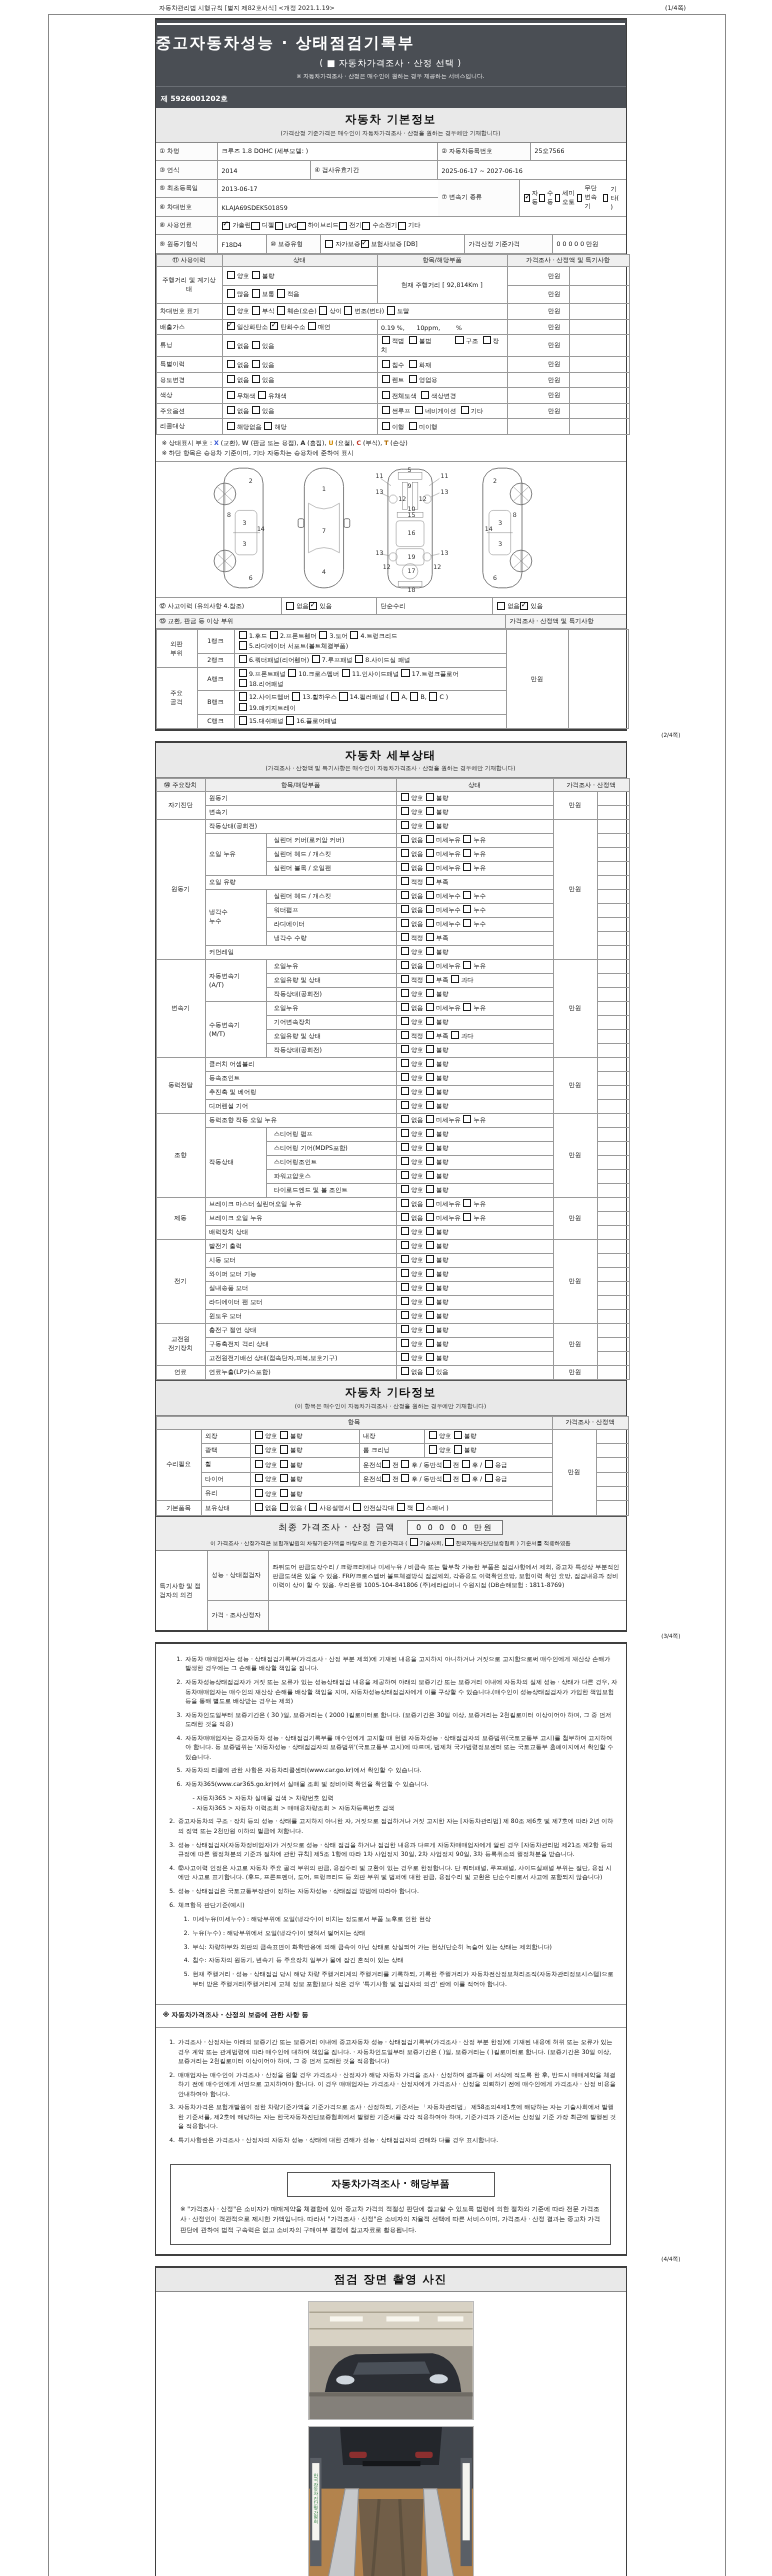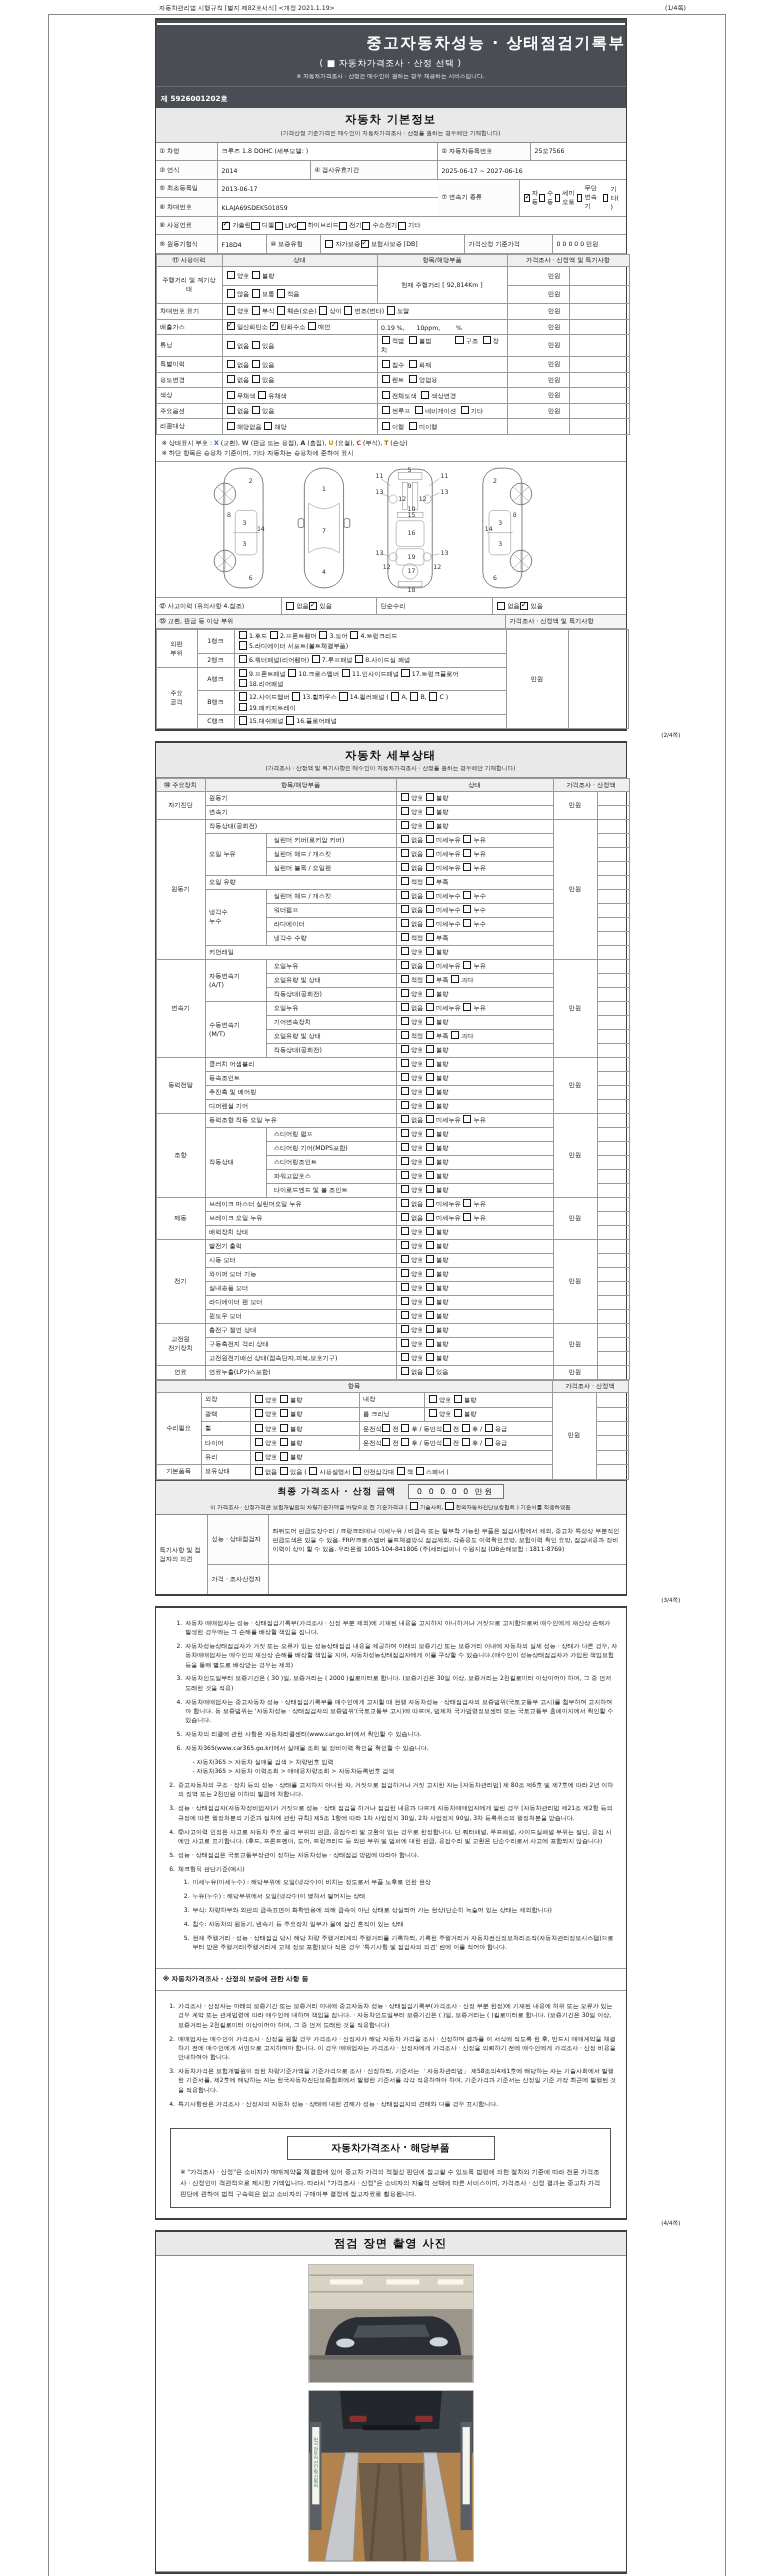--- a/index.html
+++ b/index.html
@@ -5,21 +5,21 @@
   html,body{margin:0;padding:0;background:#fff;}
   body{width:773px;height:2576px;overflow:hidden;font-family:"DejaVu Sans","Liberation Sans",sans-serif;color:#111;}
   .lawline{display:flex;justify-content:space-between;padding:3.6px 87px 1.5px 159px;font-size:6.2px;color:#222;}
   .frame{position:relative;width:678px;margin:0 auto;border:0.5px solid #888;border-bottom:none;padding:3.1px 0 5.2px;min-height:2535px;box-sizing:border-box;}
   .content{position:relative;width:472px;margin-left:106px;}
   .pgblock{border:1px solid #3f3f3f;border-top-width:2.1px;border-bottom-width:2.1px;background:#fff;box-sizing:border-box;}
   .pmark{text-align:right;margin-right:-54px;font-size:5.7px;padding:0.5px 0 1.5px;color:#222;}
   
   .titlebar{background:#4a4e54;color:#fff;padding:2.1px 0 0;}
   .titlebar .wline{height:1.5px;background:#fff;margin:1px 1px 0;}
-  .tb-main{text-align:right;font-size:15.5px;font-weight:bold;letter-spacing:1.5px;padding-top:8.2px;}
+  .tb-main{text-align:left;font-size:15.5px;font-weight:bold;letter-spacing:1.5px;padding-top:8.2px;}
   .tb-sub{text-align:center;font-size:8.8px;padding-top:4.1px;letter-spacing:0.5px;}
   .tb-note{text-align:center;font-size:5.7px;padding-top:3.1px;color:#eee;}
   .tb-doc{font-size:7.2px;font-weight:bold;padding:6.2px 5.2px 4.1px;border-top:0.5px solid #6a6e74;margin-top:5.2px;}
   
   .band{background:#e9e9e9;border-bottom:0.5px solid #8a8a8a;text-align:center;padding:4.6px 0 4.1px;}
   .band-title{font-size:11.3px;font-weight:bold;letter-spacing:1px;}
   .band-sub{font-size:5.7px;margin-top:2.6px;color:#222;}
   
   .frow{display:flex;border-bottom:0.5px solid #9a9a9a;min-height:17.5px;align-items:stretch;font-size:6.2px;}
   .fc{border-right:0.5px solid #9a9a9a;display:flex;align-items:center;padding:1px 4.1px;box-sizing:border-box;}
@@ -52,21 +52,21 @@
   .nitem{display:flex;margin:4.6px 0;}
   .nnum{width:11.3px;flex:none;text-align:right;margin-right:3.1px;}
   .ntext{flex:1;}
   .inner{margin-left:7.2px;}
   .dashline{margin-left:21.6px;}
   .infobox{border:0.8px solid #555;margin:8.2px 14.4px 9.3px;padding:7.2px 9.3px 8.2px;}
   .infotitle{border:0.8px solid #555;width:206px;margin:0 auto;text-align:center;font-size:9.8px;font-weight:bold;padding:4.6px 0;}
   .infotext{font-size:6.2px;line-height:1.7;margin-top:7.2px;}
   
   .finalband{background:#ededed;border-top:1px solid #555;border-bottom:0.5px solid #888;text-align:center;padding:3.6px 0 3.1px;}
-  .finalband .lbl{font-size:8.8px;font-weight:bold;letter-spacing:1px;margin-right:9.3px;text-align:right;}
+  .finalband .lbl{font-size:8.8px;font-weight:normal;letter-spacing:1px;margin-right:9.3px;text-align:right;}
   .finalband .val{display:inline-block;border:0.5px solid #777;background:#f7f7f7;padding:1.5px 8.2px;font-size:7.7px;letter-spacing:2.1px;}
   .finalnote{font-size:5.4px;margin-top:2.6px;}
   
   .photoarea{display:flex;flex-direction:column;align-items:center;gap:6.2px;padding:8.2px 0 9.3px;border-bottom:0.5px solid #9a9a9a;}
   .photo{border:0.5px solid #bbb;}
 </style>
 </head>
 <body>
 
 <div class="lawline">
@@ -625,20 +625,24 @@
             <tr>
               <td class="c" rowspan="1">연료</td>
               <td colspan="2">연료누출(LP가스포함)</td>
               <td><span class="cb"></span>없음  <span class="cb"></span>있음</td>
               <td class="c" rowspan="1">만원</td>
               <td></td>
             </tr>
           </tbody>
     </table>
 
+    <div class="band" style="border-top:1px solid #555">
+      <div class="band-title">자동차 기타정보</div>
+      <div class="band-sub">(이 항목은 매수인이 자동차가격조사 · 산정을 원하는 경우에만 기재합니다)</div>
+    </div>
 
     <table id="etc-table">
       <colgroup>
             <col style="width:45px">
             <col style="width:49px">
             <col style="width:109px">
             <col style="width:65px">
             <col style="width:128px">
             <col style="width:44px">
             <col style="width:32px">

